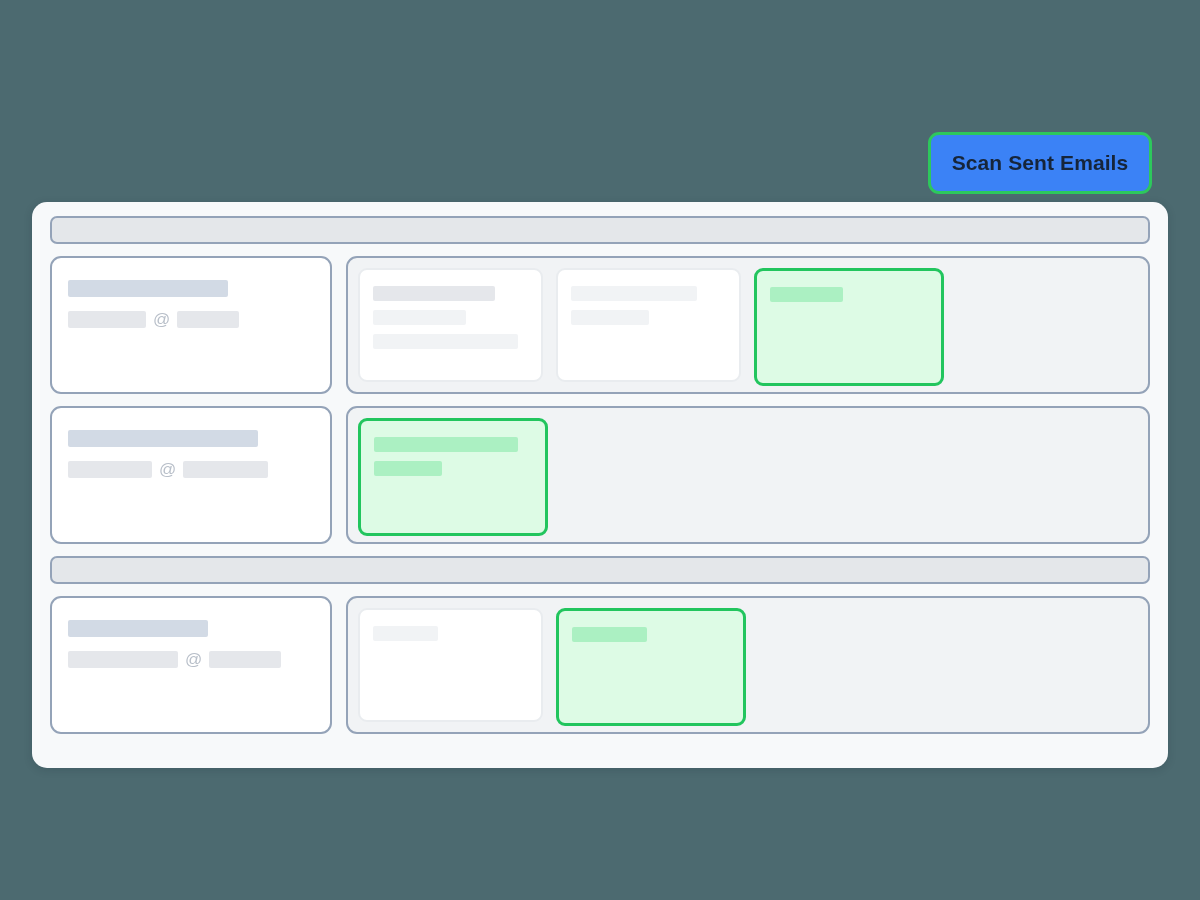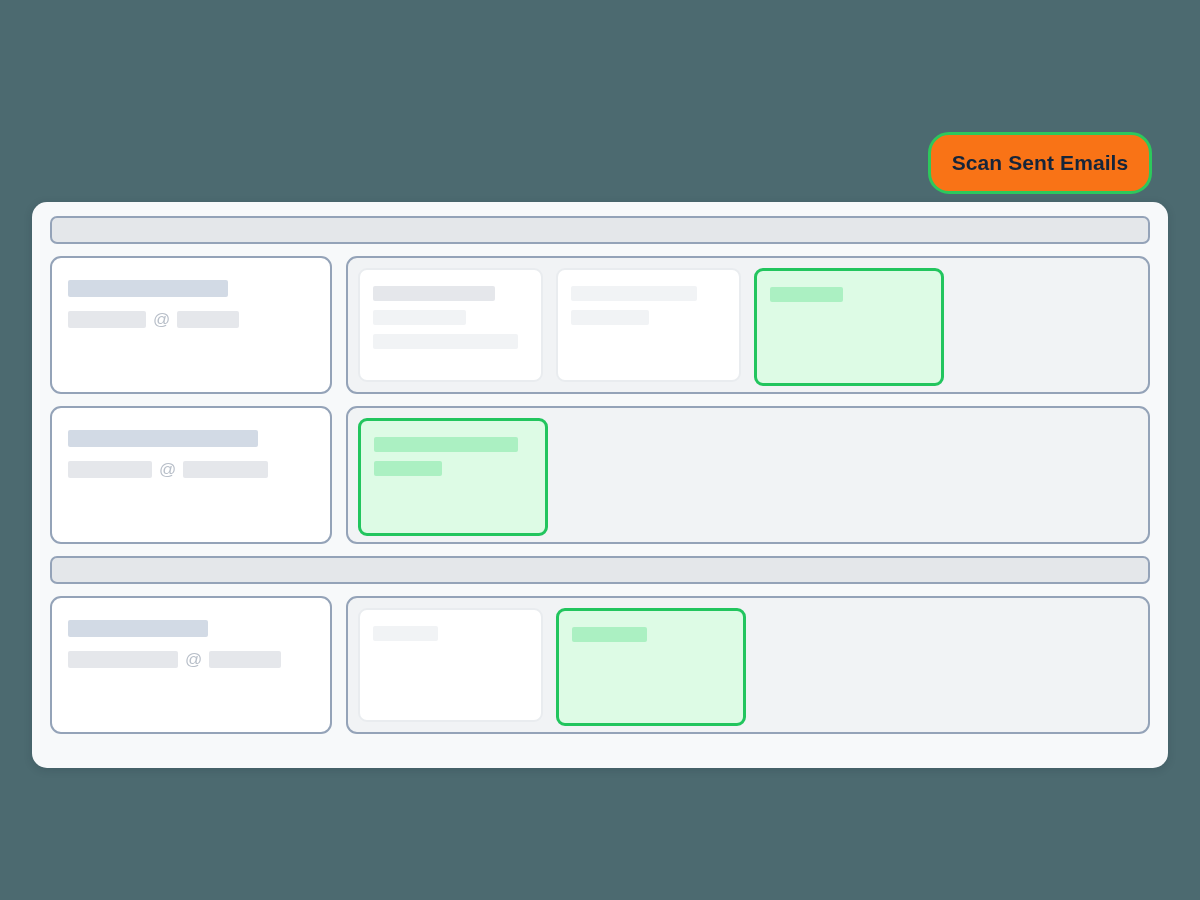--- a/index.html
+++ b/index.html
@@ -20,23 +20,23 @@
   .scan-button-wrap {
     position: absolute;
     left: 928px;
     top: 132px;
     width: 224px;
     height: 62px;
   }
   .scan-button {
     width: 100%;
     height: 100%;
-    background: #f97316;
+    background: #3b82f6;
     border: 3px solid #2dc85c;
-    border-radius: 21px;
+    border-radius: 11px;
     color: #16253a;
     font-size: 21px;
     font-weight: bold;
     letter-spacing: 0.1px;
     display: flex;
     align-items: center;
     justify-content: center;
     cursor: pointer;
     font-family: "Liberation Sans", sans-serif;
   }

